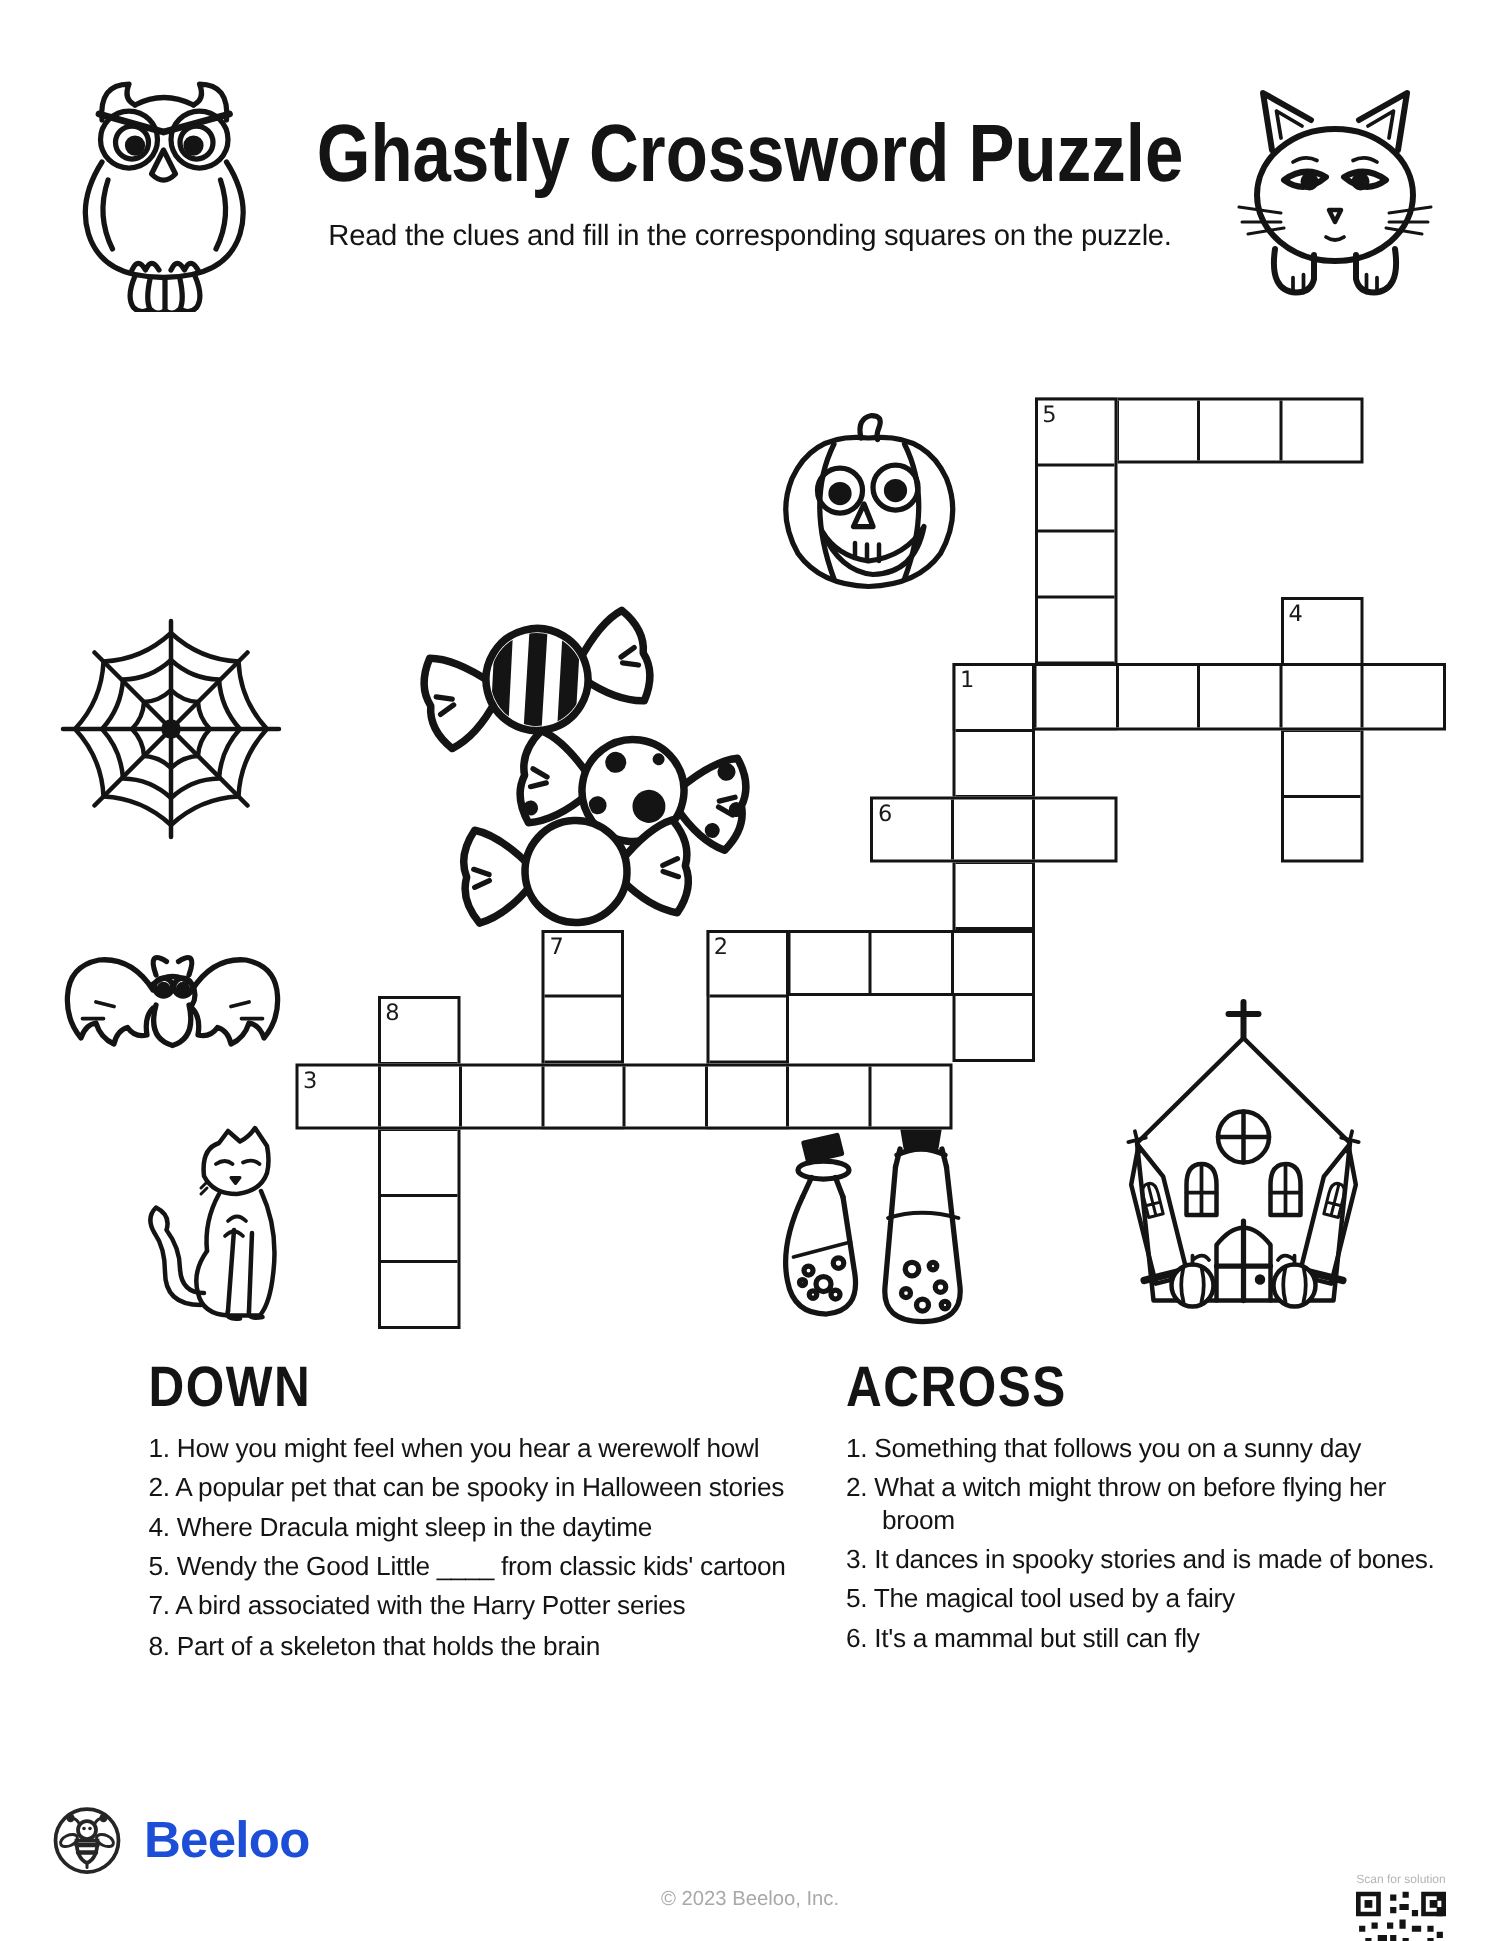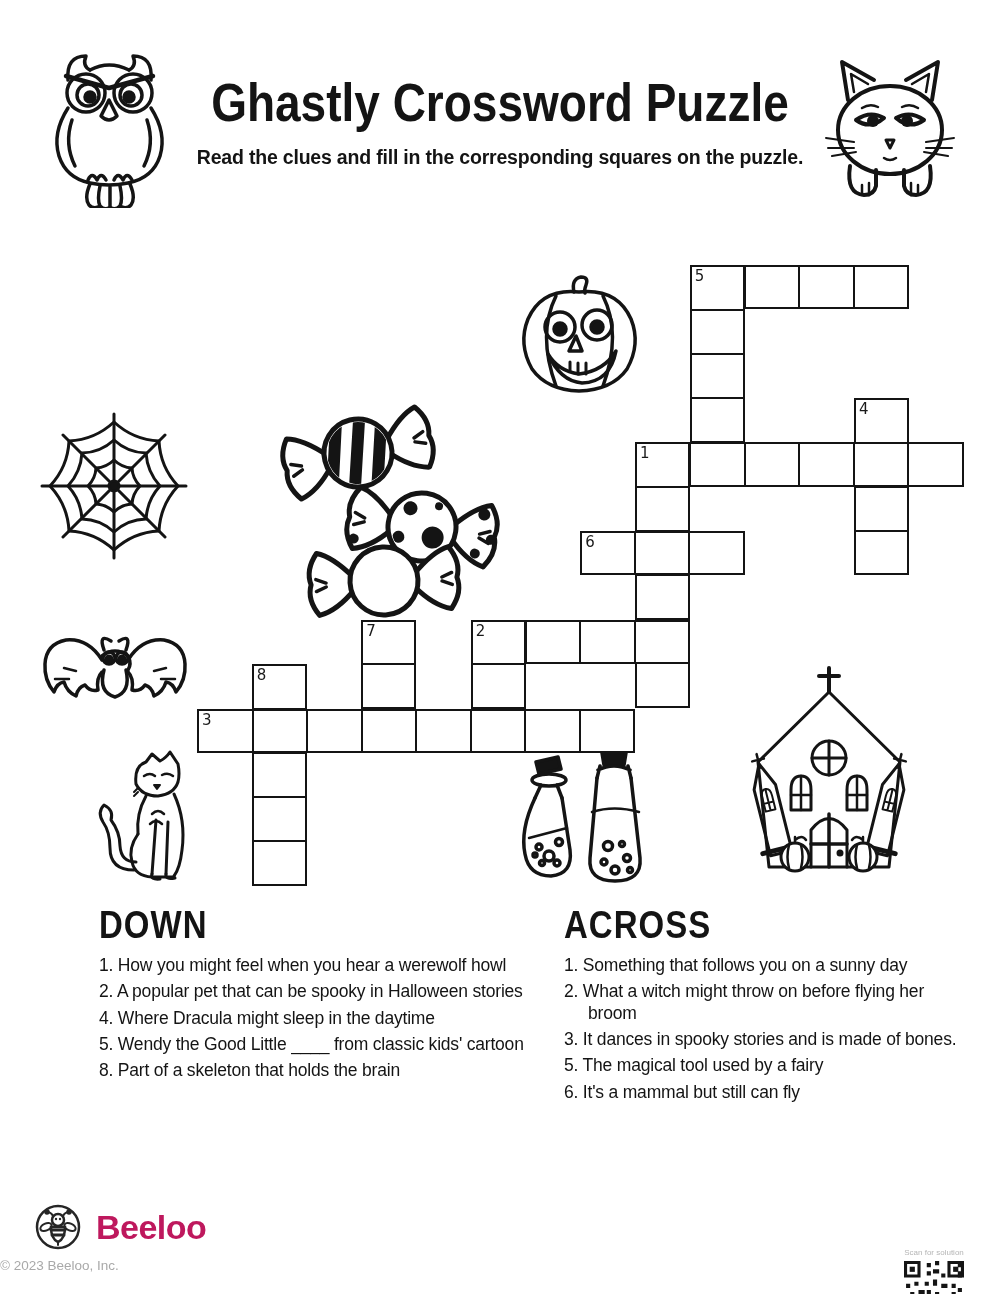--- a/index.html
+++ b/index.html
@@ -4,41 +4,41 @@
 <style>
   html,body{margin:0;padding:0;background:#fff;}
   #page{position:relative;width:1000px;height:1294px;background:#fff;overflow:hidden;
         font-family:"Liberation Sans",sans-serif;color:#141414;border-radius:32px;}
   .abs{position:absolute;}
   .deco{position:absolute;}
   
   #title-block{position:absolute;left:150px;width:700px;top:70px;text-align:center;}
   #page-title{font-size:46px;font-weight:bold;letter-spacing:0px;transform:scaleY(1.18);
               transform-origin:top center;white-space:nowrap;}
-  #page-subtitle{font-size:19.5px;font-weight:bold;margin-top:22px;letter-spacing:-0.2px;}
+  #page-subtitle{font-size:19.5px;font-weight:normal;margin-top:22px;letter-spacing:-0.2px;}
   
   .word{position:absolute;background:#fff;border:2px solid #141414;box-sizing:border-box;display:flex;}
   .word.across{flex-direction:row;}
   .word.down{flex-direction:column;}
   .word.across .cell{flex:1;border-left:2px solid #141414;}
   .word.across .cell:first-child{border-left:none;}
   .word.down .cell{flex:1;border-top:2px solid #141414;}
   .word.down .cell:first-child{border-top:none;}
   .cellnum{position:absolute;font:15px "DejaVu Sans",sans-serif;color:#1a1a1a;z-index:6;line-height:1;}
   
   .clue-section{position:absolute;margin-left:36px;}
   .clue-title{font-size:33px;font-weight:bold;letter-spacing:1px;transform:scaleY(1.15);
               transform-origin:top left;margin:0;}
   ol.clues{list-style:none;margin:14px 0 0 0;padding:0;}
   li.clue{font-size:17.5px;font-weight:normal;line-height:1.22;margin-bottom:5px;
           padding-left:24px;text-indent:-24px;letter-spacing:-0.2px;}
   
   #brand{position:absolute;left:34px;top:1203px;display:flex;align-items:center;}
-  #brand-text{font-size:34px;font-weight:bold;color:#be185d;margin-left:14px;letter-spacing:-0.5px;}
-  #copyright{position:absolute;left:0;width:1000px;top:1258px;text-align:left;
+  #brand-text{font-size:34px;font-weight:bold;color:#1d4ed8;margin-left:14px;letter-spacing:-0.5px;}
+  #copyright{position:absolute;left:0;width:1000px;top:1258px;text-align:center;
              font-size:13.5px;color:#a9a9a9;}
   #qr-block{position:absolute;left:896px;top:1248px;width:76px;text-align:center;}
   #qr-caption{font-size:8px;color:#b5b5b5;}
   #qr-code-text{font-size:9.5px;color:#b5b5b5;margin-top:3px;}
   svg{display:block;}
 </style>
 </head>
 <body>
 
 <div id="page">
@@ -316,20 +316,21 @@
       <span class="cellnum" style="left: 202px; top: 712.5px;">3</span>
     </div>
 
   <div class="clue-section" style="left:63px;top:903px;width:425px">
     <h2 class="clue-title">DOWN</h2>
     <ol class="clues">
         <li class="clue"><span>1.</span><span> How you might feel when you hear a werewolf howl</span></li>
         <li class="clue"><span>2.</span><span> A popular pet that can be spooky in Halloween stories</span></li>
         <li class="clue"><span>4.</span><span> Where Dracula might sleep in the daytime</span></li>
         <li class="clue"><span>5.</span><span> Wendy the Good Little ____ from classic kids' cartoon</span></li>
+        <li class="clue"><span>7.</span><span> A bird associated with the Harry Potter series</span></li>
         <li class="clue"><span>8.</span><span> Part of a skeleton that holds the brain</span></li>
       </ol>
   </div>
   <div class="clue-section" style="left:528px;top:903px;width:400px">
     <h2 class="clue-title">ACROSS</h2>
     <ol class="clues">
         <li class="clue"><span>1.</span><span> Something that follows you on a sunny day</span></li>
         <li class="clue"><span>2.</span><span> What a witch might throw on before flying her broom</span></li>
         <li class="clue"><span>3.</span><span> It dances in spooky stories and is made of bones.</span></li>
         <li class="clue"><span>5.</span><span> The magical tool used by a fairy</span></li>

